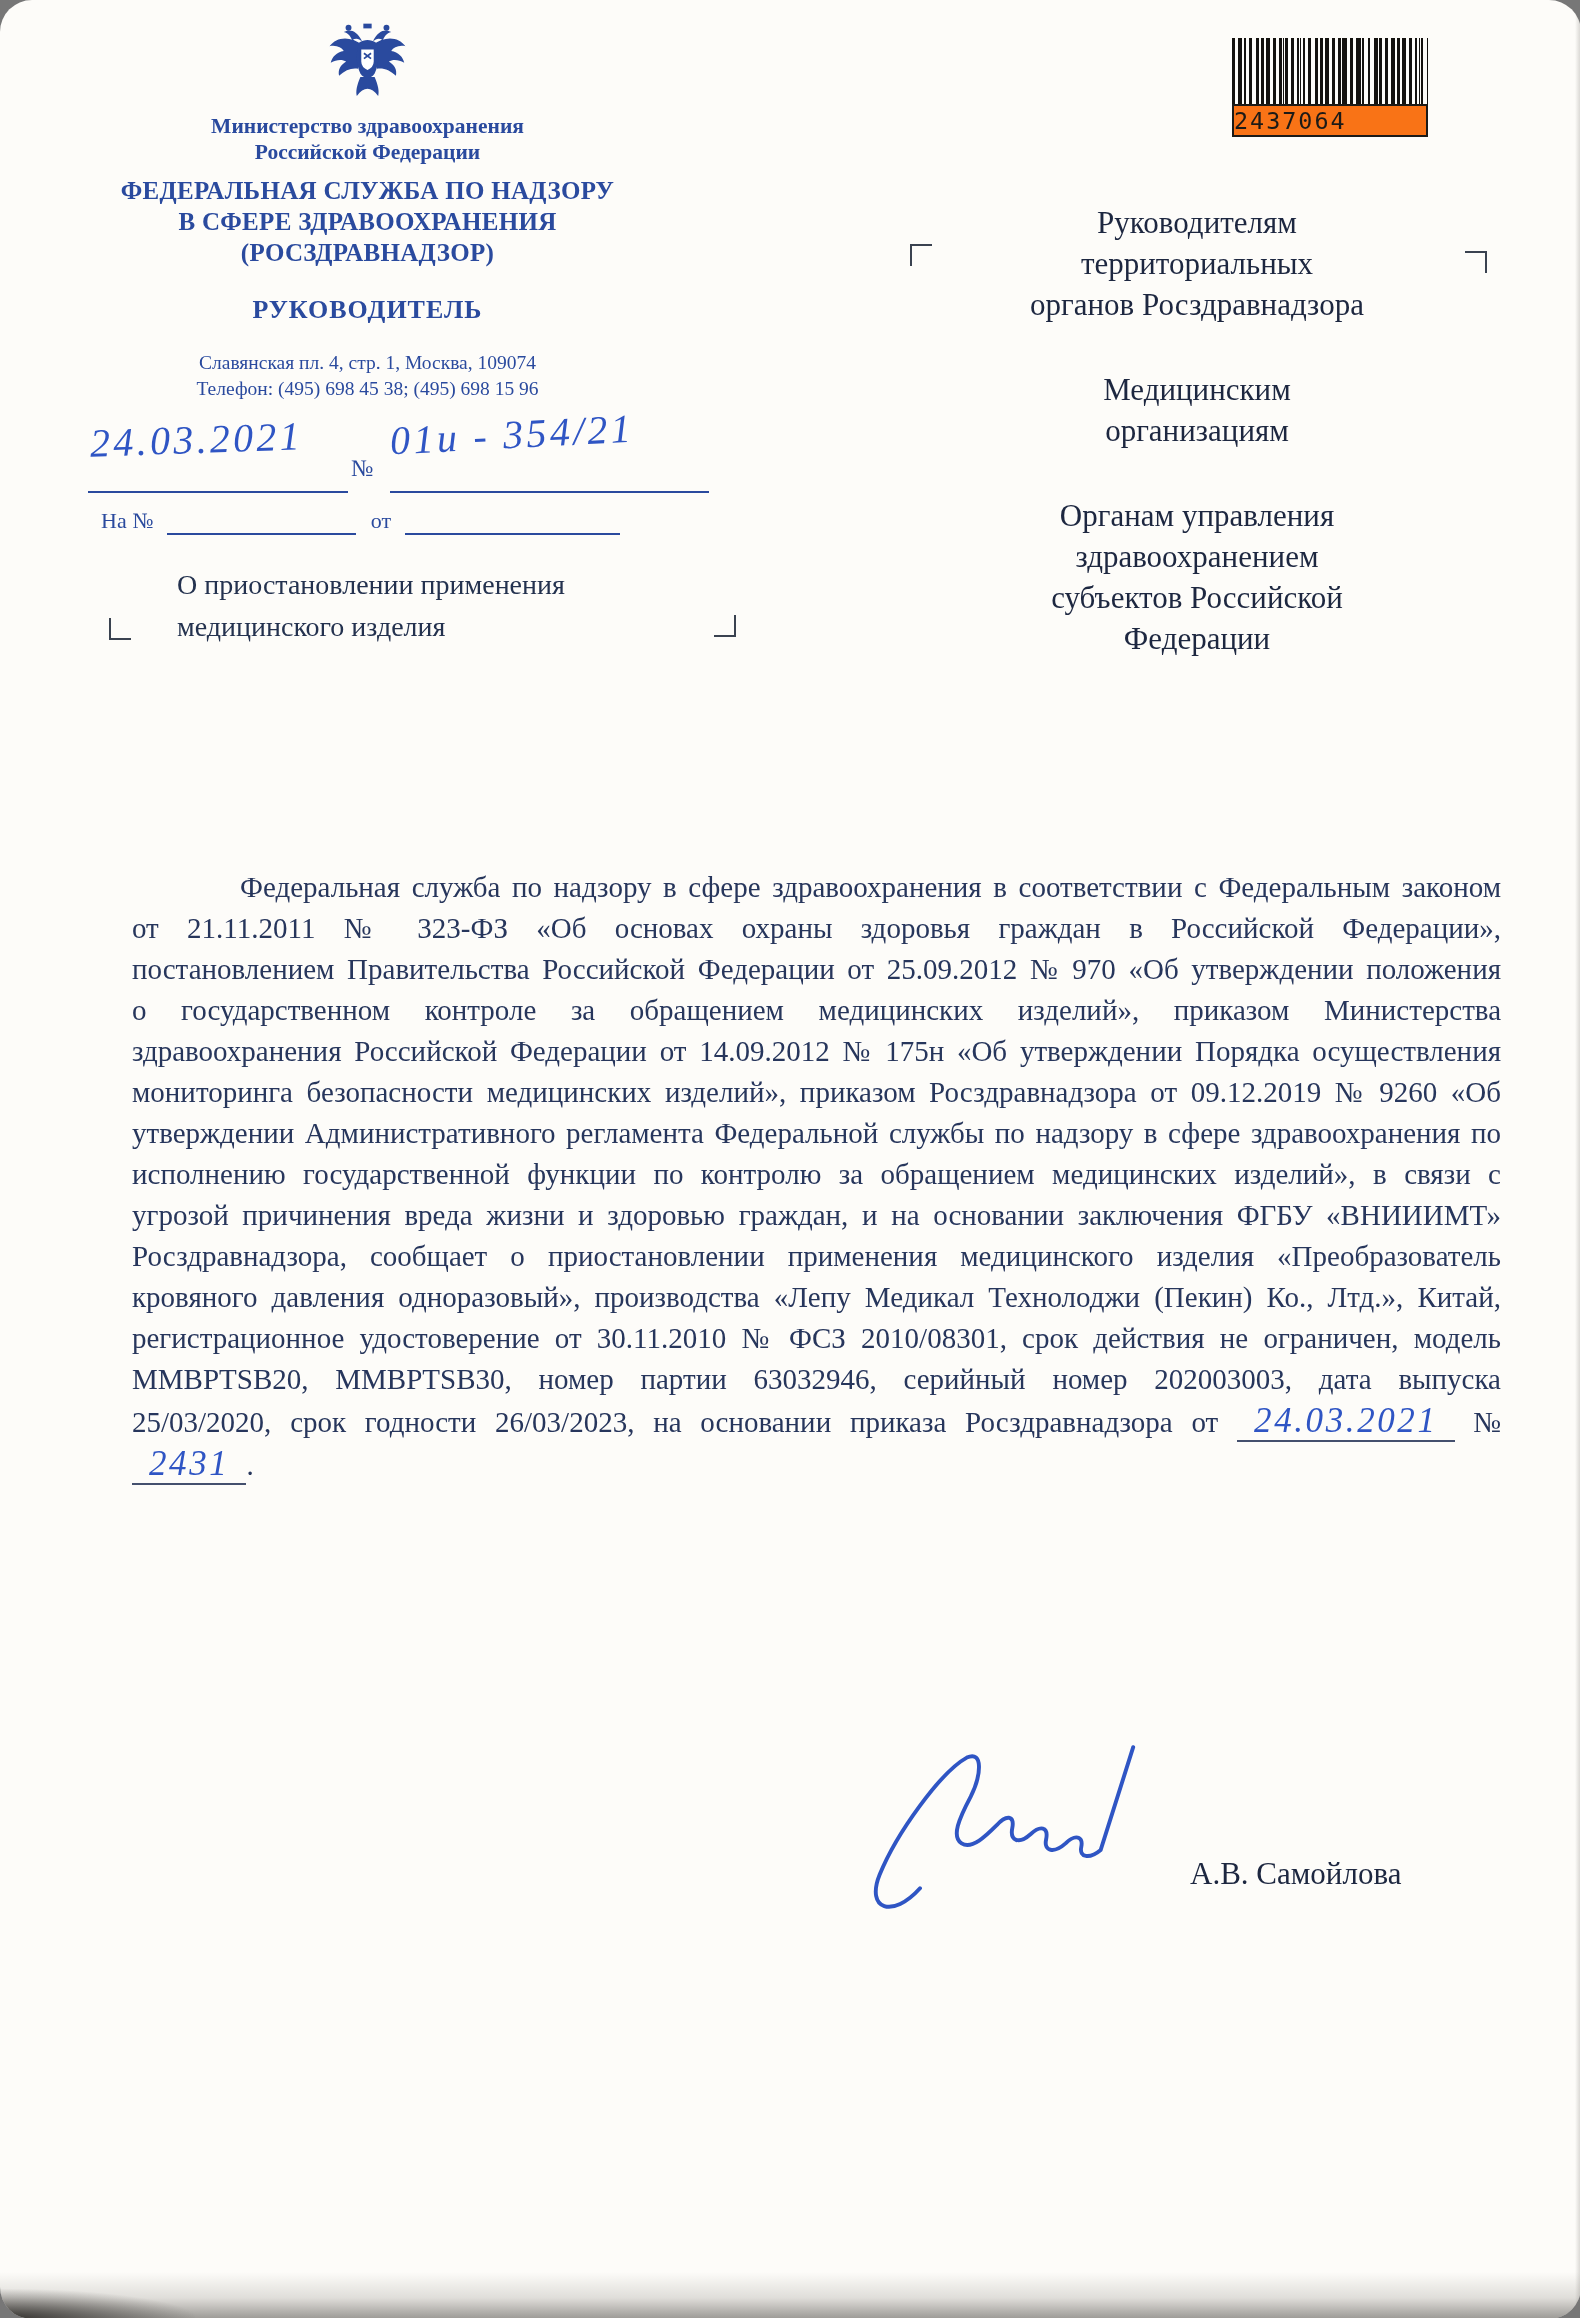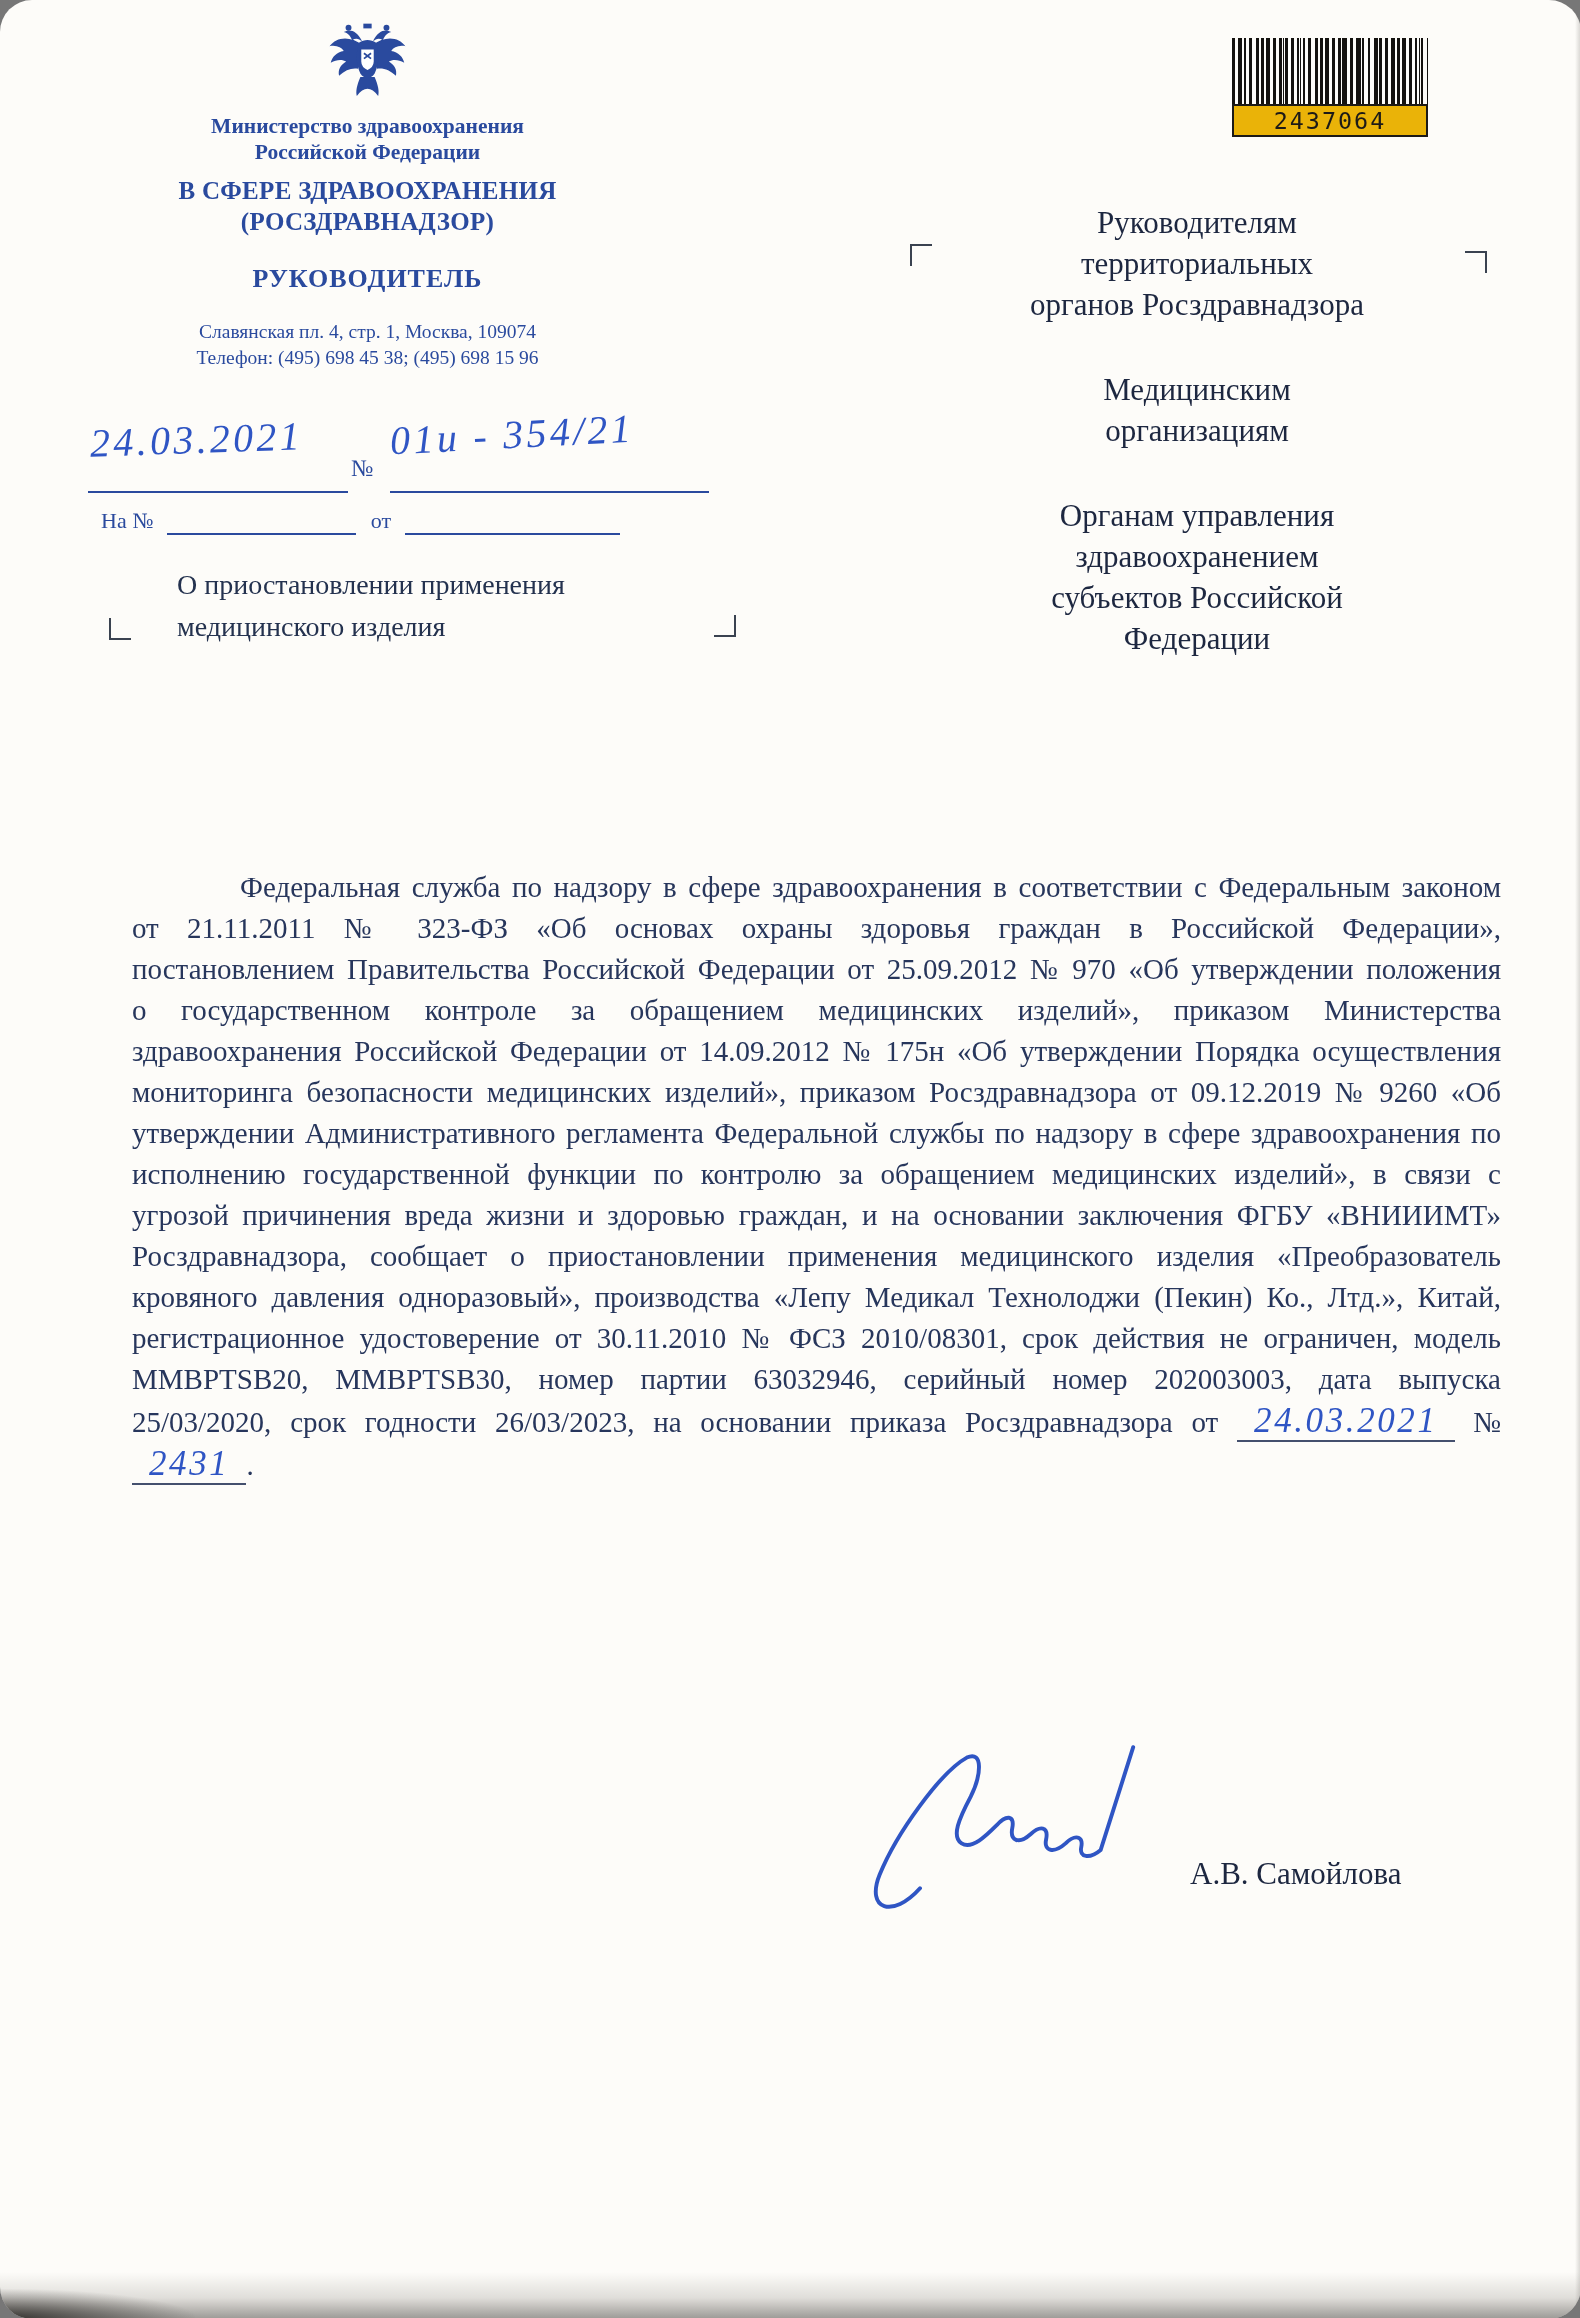--- a/index.html
+++ b/index.html
@@ -47,23 +47,23 @@
   .c-addr-right{left:1465px;top:251px;border-right-width:2px;border-top-width:2px;}
   
   .barcode{position:absolute;left:1232px;top:38px;width:196px;}
   .barcode-bars{
     height:66px;background:
       repeating-linear-gradient(90deg,#14120f 0 2.6px,transparent 2.6px 5.9px),
       repeating-linear-gradient(90deg,#14120f 0 1.3px,transparent 1.3px 8.5px),
       #fdfcf9;
   }
   .barcode-number{
-    border:2px solid #1c1a17;background:#eab308;
+    border:2px solid #1c1a17;background:#f97316;
     font-family:"DejaVu Sans Mono", monospace;
-    font-size:23.4px;text-align:center;color:#1c1a17;
+    font-size:23.4px;color:#1c1a17;
     padding:0.7px 0;letter-spacing:2px;
   }
   
   .addressees{position:absolute;left:907px;top:202px;width:580px;
     color:#1d2740;font-size:31px;line-height:41px;text-align:center;}
   .addressee-group{margin:0 0 44px 0;}
   .addr-line{display:block;}
   
   .body-block{position:absolute;left:130px;top:865px;width:1373px;
     color:#27365c;font-size:29px;line-height:41px;}
@@ -101,20 +101,21 @@
         <path d="M58 92 C52 106 50 116 52 124 C58 116 64 112 70 112 C76 112 82 116 88 124 C90 116 88 106 82 92 Z"></path>
         <path d="M58 44 h24 v22 c0 8 -5 13 -12 16 c-7 -3 -12 -8 -12 -16 Z" fill="#ffffff" stroke="#2a4a9e" stroke-width="3"></path>
         <path d="M64 52 l12 9 M76 52 l-12 9" fill="none" stroke="#2a4a9e" stroke-width="3"></path>
       </g>
     </svg>
     <div class="ministry">
       <div>Министерство здравоохранения</div>
       <div>Российской Федерации</div>
     </div>
     <div class="service">
+      <div>ФЕДЕРАЛЬНАЯ СЛУЖБА ПО НАДЗОРУ</div>
       <div>В СФЕРЕ ЗДРАВООХРАНЕНИЯ</div>
       <div>(РОСЗДРАВНАДЗОР)</div>
     </div>
     <div class="position-title">РУКОВОДИТЕЛЬ</div>
     <div class="lh-address">
       <div>Славянская пл. 4, стр. 1, Москва, 109074</div>
       <div>Телефон: (495) 698 45 38; (495) 698 15 96</div>
     </div>
   </div>
 

